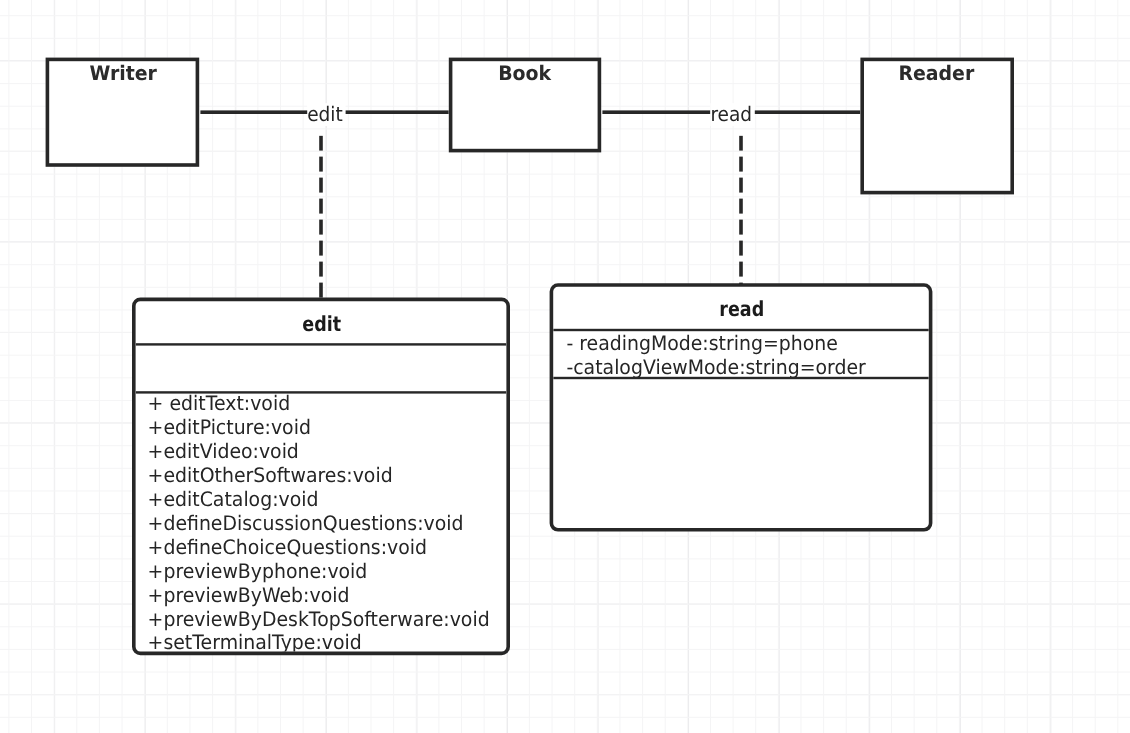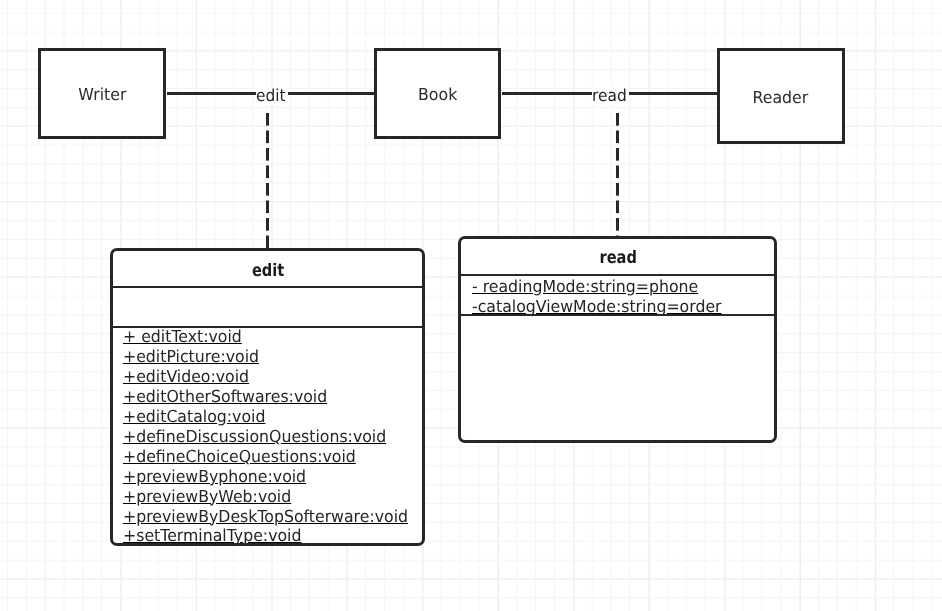--- a/index.html
+++ b/index.html
@@ -25,23 +25,24 @@
     background-size: 18.87px 18.87px, 18.87px 18.87px, 75.48px 75.48px, 75.48px 75.48px;
     background-position: 7px 12.7px, 7px 12.7px, 45.1px 50.2px, 45.1px 50.2px;
   }
 
   
   .plainbox {
     position: absolute;
     border: 3px solid #272727;
     background: #ffffff;
     box-sizing: border-box;
-    display: flex; align-items: center; justify-content: center;
+    display: flex; align-items: flex-start; justify-content: center;
     color: #2b2b2b;
     z-index: 3;
+    font-weight: bold;
   }
   .plainbox > span {
     display: inline-block;
     font-size: 16.6px;
     transform: scaleX(0.95) translateY(0.9px);
   }
 
   
   .classbox {
     position: absolute;
@@ -55,21 +56,21 @@
   .cb-title {
     position: absolute;
     left: 0; right: 0;
     text-align: center;
     font-weight: bold;
     font-size: 17.3px;
     color: #1b1b1b;
   }
   .cb-title > span { display: inline-block; transform: scaleX(0.845); }
   .cb-rule { position: absolute; left: 0; right: 0; height: 2.2px; background: #272727; }
-  .cb-sec  { position: absolute; text-decoration: underline; }
+  .cb-sec  { position: absolute; }
   .cb-line {
     font-size: 16.6px;
     color: #252525;
     white-space: pre;
     line-height: 19.95px;
     height: 19.95px;
     transform: scaleX(0.948);
     transform-origin: 0 50%;
   }
 
@@ -78,22 +79,22 @@
   .vdash { position: absolute; width: 3px; z-index: 2;
            background-image: linear-gradient(to bottom, #272727 0 12.3px, rgba(0,0,0,0) 12.3px 17.5px);
            background-size: 3px 17.5px; }
   .linklabel { position: absolute; background: #ffffff; z-index: 4; white-space: pre;
                color: #252525; }
   .linklabel > span { display: inline-block; font-size: 16.6px; transform: scaleX(0.93); transform-origin: 0 50%; }
 
   
   
   #box-writer { left: 38.2px;  top: 48.1px; width: 128.2px; height: 91.2px; }
-  #box-book   { left: 373.7px; top: 48.1px; width: 127.8px; height: 91.0px; }
-  #box-reader { left: 716.5px; top: 48.1px; width: 128.0px; height: 96px; }
+  #box-book   { left: 373.7px; top: 48.1px; width: 127.8px; height: 79px; }
+  #box-reader { left: 716.5px; top: 48.1px; width: 128.0px; height: 114px; }
 
   
   #cls-edit   { left: 110.2px; top: 248.1px; width: 315.2px; height: 297.7px; }
   #cls-edit .cb-title { top: 10px; }
   #edit-rule1 { top: 35px; }
   #edit-attrs { top: 38.6px; left: 0; right: 0; height: 36.7px; }
   #edit-rule2 { top: 75.2px; }
   #edit-methods { top: 76px; left: 10.3px; }
 
   

